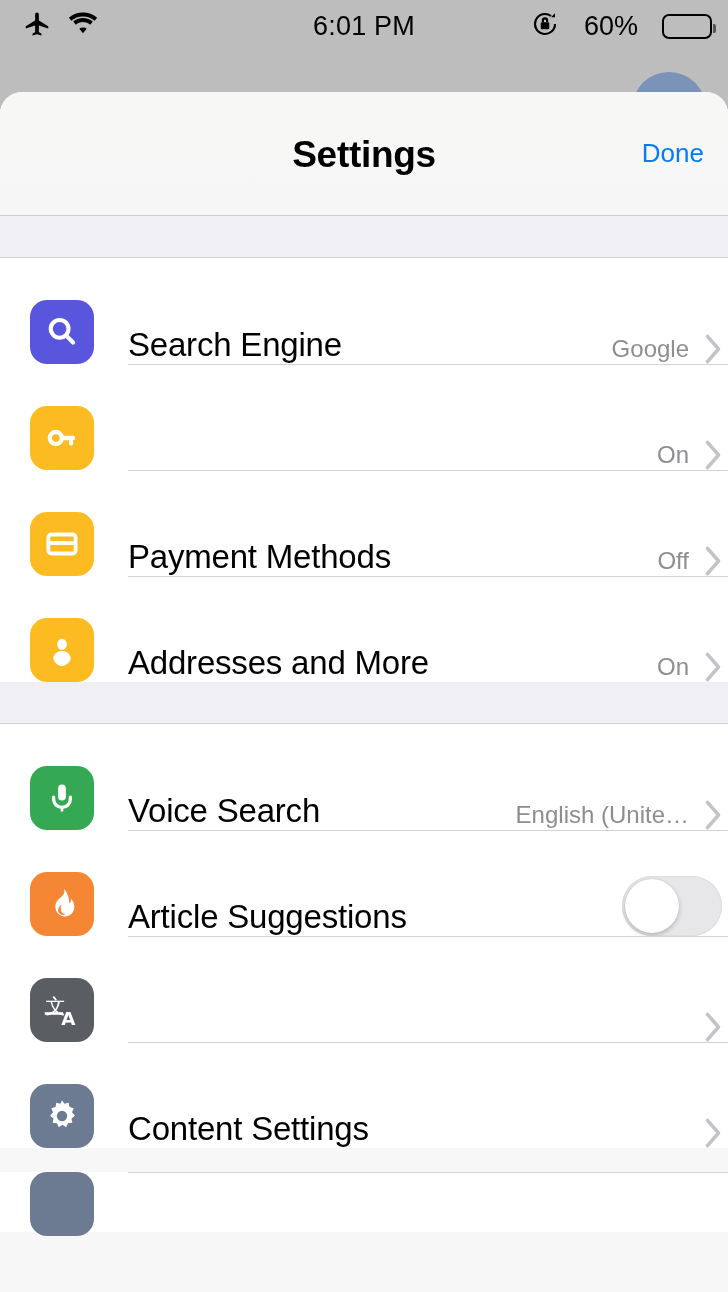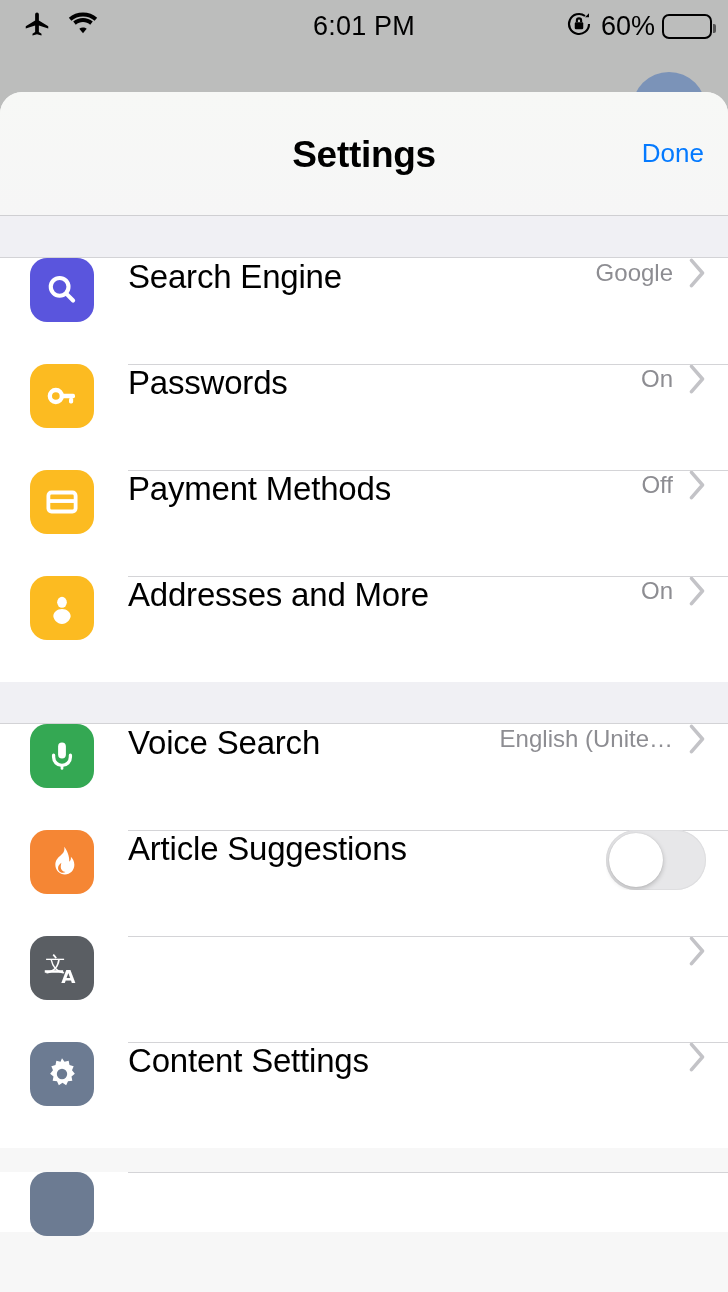--- a/index.html
+++ b/index.html
@@ -9,21 +9,21 @@
     background:#bcbdbc; overflow:hidden;
   }
 
   
   #status-bar{
     position:absolute; top:0; left:0; width:728px; height:52px;
     display:flex; align-items:center; color:#000;
   }
   #status-left{ position:absolute; left:22px; display:flex; align-items:center; gap:14px; }
   #status-center{ width:100%; text-align:center; font-size:27px; font-weight:500; letter-spacing:.2px; }
-  #status-right{ position:absolute; right:16px; display:flex; align-items:center; gap:7px; }
+  #status-right{ position:absolute; right:16px; display:flex; align-items:center; gap:24px; }
   .sb-pct{ font-size:27px; font-weight:500; }
   .batt{ width:50px; height:25px; border:2.5px solid #000; border-radius:7px; padding:2.5px; position:relative; }
   .batt-fill{ height:100%; background:#000; border-radius:3px; }
   .batt-cap{ position:absolute; right:-6px; top:8px; width:3.5px; height:9px; background:#000; border-radius:0 2px 2px 0; opacity:.55; }
 
   
   #avatar-peek{
     position:absolute; top:72px; right:22px;
     width:74px; height:74px; border-radius:50%;
     background:#7b93b8;
@@ -47,22 +47,22 @@
   #done-button{
     position:absolute; right:24px; top:46px;
     font-size:26px; color:#047aff; font-weight:400; cursor:pointer;
   }
 
   
   #list{ background:#fff; }
   .group-gap{ height:42px; background:#f0f0f4; border-bottom:1px solid #d3d3d6; }
   .group{ background:#fff; }
   .row{
-    position:relative; display:flex; align-items:flex-start;
-    height:106px; padding-left:30px; padding-right:22px; background:#fff; cursor:pointer;
+    position:relative; display:flex; align-items:flex-end;
+    height:106px; padding-left:30px; padding-right:6px; background:#fff; cursor:pointer;
   }
   .row + .row::before{
     content:""; position:absolute; left:128px; right:0; top:0; height:1px; background:#d4d4d7;
   }
   .group .row:first-child::after{
     content:""; position:absolute; left:0; right:0; top:0; height:0;
   }
   .icon-box{
     width:64px; height:64px; border-radius:17px; flex:none;
     display:flex; align-items:center; justify-content:center;
@@ -167,21 +167,20 @@
           </div>
         </div>
         <div class="row">
           <div class="icon-box" style="background: rgb(252, 187, 33);">
             <svg width="40" height="40" viewBox="0 0 24 24" fill="#fff">
               <circle cx="8.3" cy="12" r="3.6" fill="none" stroke="#fff" stroke-width="2.6"></circle>
               <rect x="11.4" y="10.7" width="8.4" height="2.6" rx="1"></rect>
               <rect x="16.2" y="13.1" width="2.5" height="3.4" rx="1"></rect>
             </svg>
           </div>
-          <div class="row-label">Passwords</div>
           <div class="row-right">
             <div class="row-value">On</div>
             <span class="chevron">
               <svg viewBox="0 0 10 18" width="17" height="30" fill="none" stroke="#c3c3c7" stroke-width="2.1" stroke-linecap="round" stroke-linejoin="round">
                 <path d="M1.4 1.4L8 9l-6.6 7.6"></path>
               </svg>
             </span>
           </div>
         </div>
         <div class="row">

